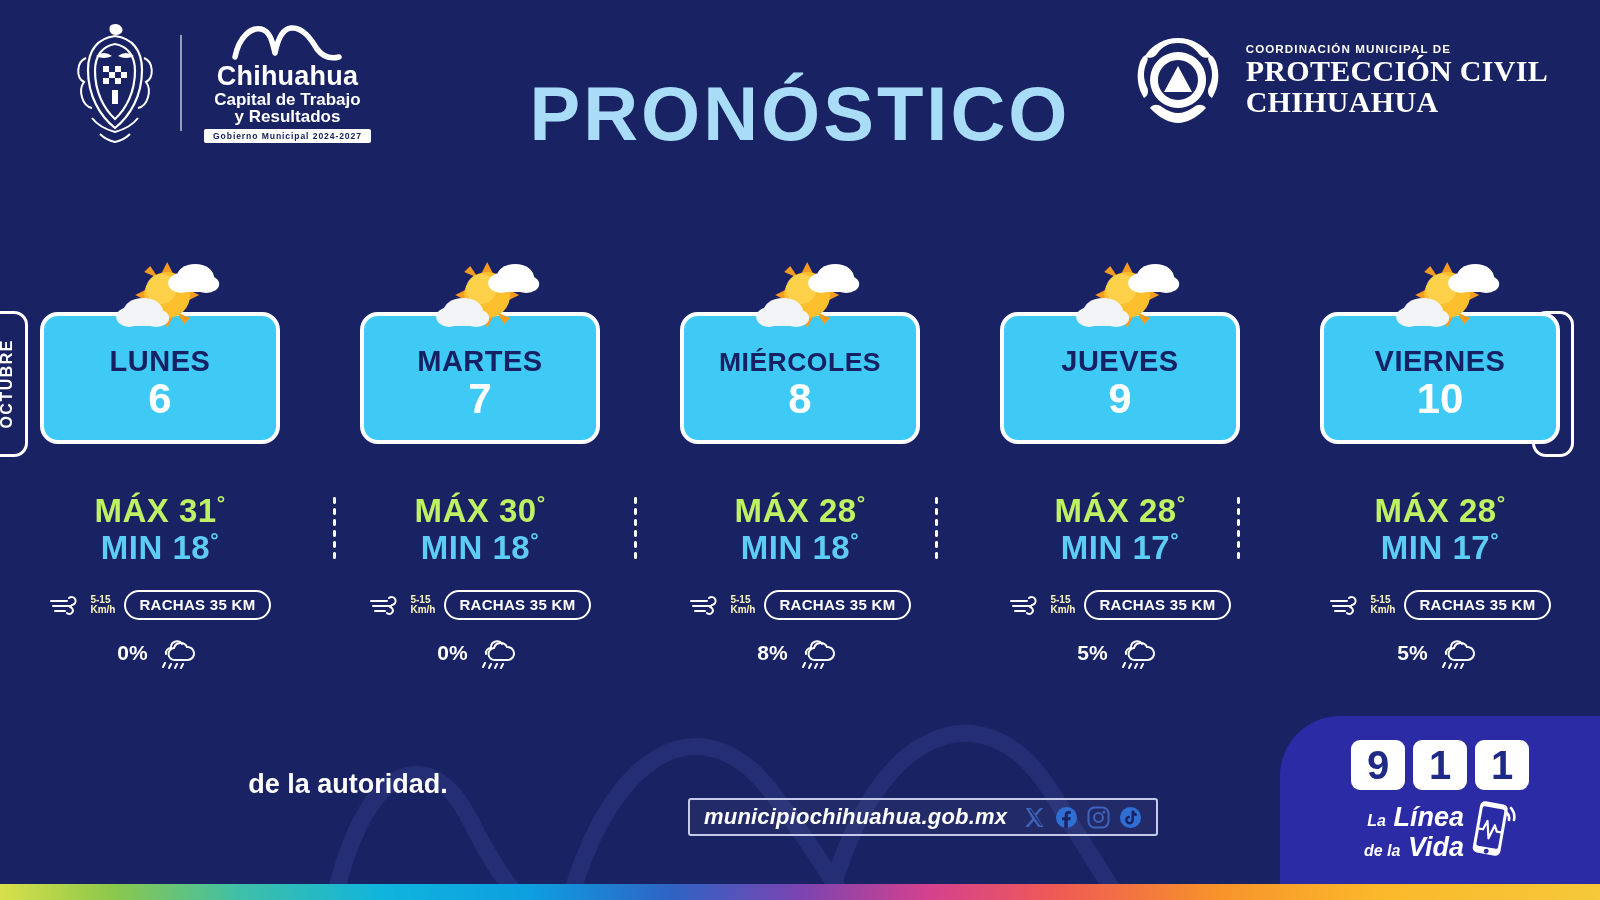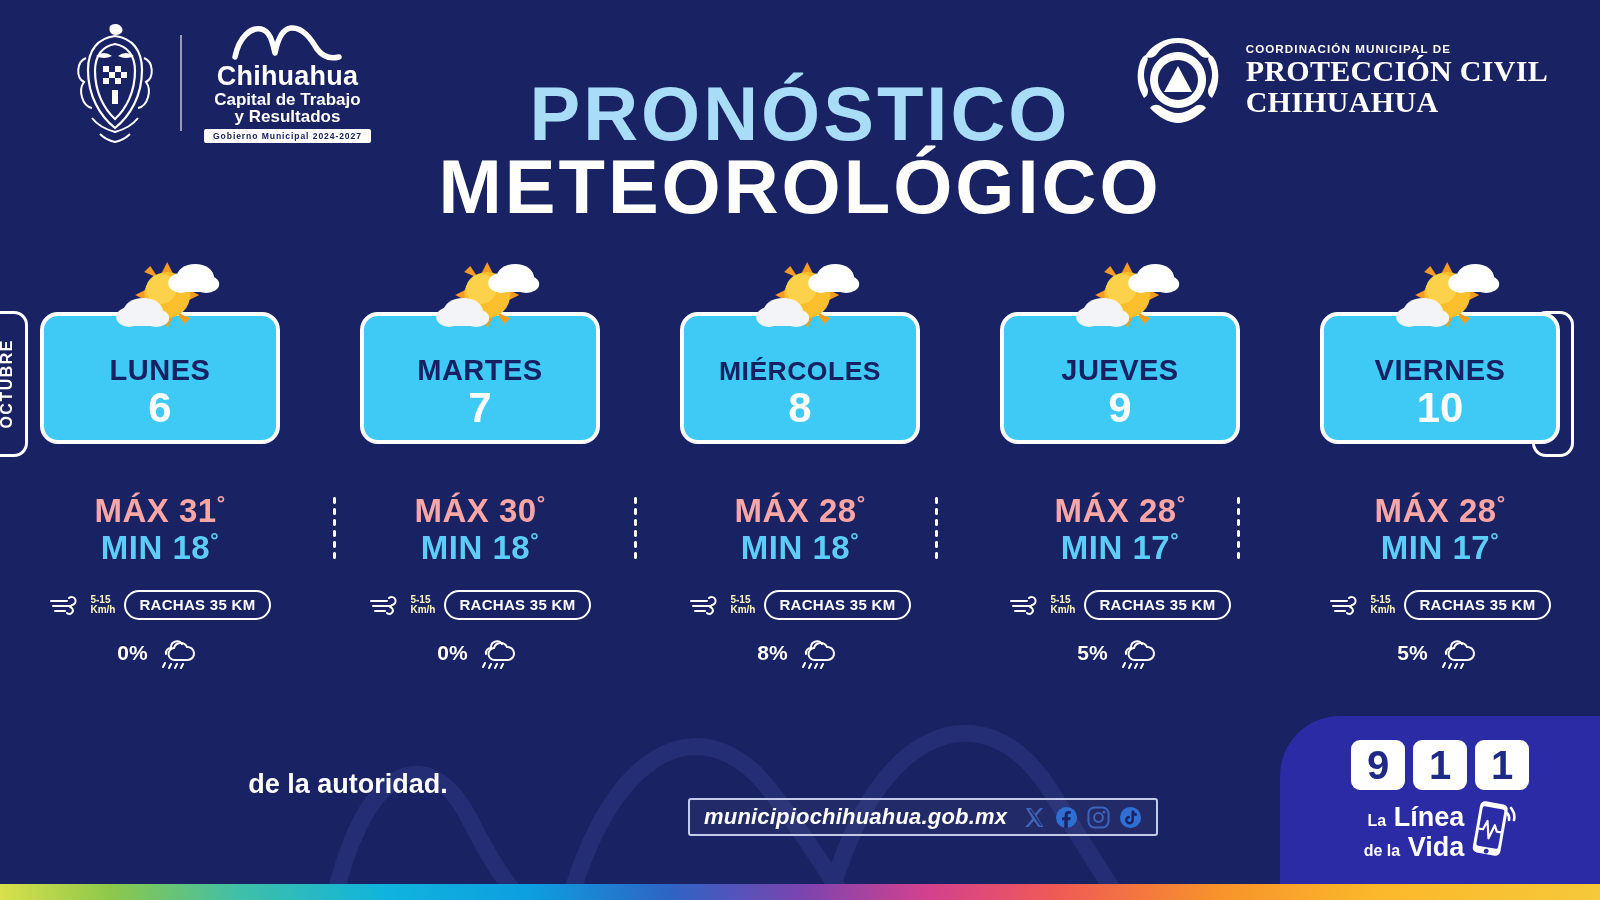--- a/index.html
+++ b/index.html
@@ -66,28 +66,28 @@
   
   .cols { position:absolute; left:0; top:250px; width:1600px; display:flex; }
   .col { width:320px; position:relative; display:flex; flex-direction:column; align-items:center; }
 
   .card-wrap { position:relative; width:240px; height:200px; }
   .wicon { position:absolute; left:50%; top:0px; transform:translateX(-44%); width:120px; height:96px; z-index:3; }
   .card {
     position:absolute; left:0; top:62px; width:240px; height:132px;
     background:#3fc9f5; border:4px solid #fff; border-radius:18px;
     display:flex; flex-direction:column; align-items:center; justify-content:flex-end;
-    padding-bottom:10px; z-index:2;
+    padding-bottom:19px; z-index:2;
   }
   .dayname { color:#162163; font-size:29px; font-weight:bold; letter-spacing:.5px; line-height:1; position:relative; z-index:4; }
   .daynum  { color:#ffffff; font-size:42px; font-weight:bold; line-height:1.05; margin-top:1px; }
   .col.wide .dayname { font-size:26.5px; }
 
   .temps { margin-top:42px; text-align:center; }
-  .tmax { color:#fca5a5; font-size:33px; font-weight:bold; letter-spacing:.5px; line-height:1.06; white-space:nowrap; }
+  .tmax { color:#bef264; font-size:33px; font-weight:bold; letter-spacing:.5px; line-height:1.06; white-space:nowrap; }
   .tmin { color:#5ecdf5; font-size:33px; font-weight:bold; letter-spacing:.5px; line-height:1.06; white-space:nowrap; }
   .deg { font-size:21px; vertical-align:super; }
 
   .windrow { margin-top:24px; display:flex; align-items:center; gap:9px; }
   .windicon { width:32px; height:22px; flex:none; }
   .windtxt { color:#fef9c3; font-size:10px; font-weight:bold; line-height:1.04; }
   .pill {
     border:2px solid #fff; border-radius:999px; color:#fff;
     font-size:15px; font-weight:bold; padding:4px 13px 5px; letter-spacing:.3px; white-space:nowrap;
   }
@@ -123,21 +123,21 @@
     background:#2b2ba6; border-top-left-radius:60px;
     display:flex; flex-direction:column; align-items:center; justify-content:center;
   }
   .digits { display:flex; gap:8px; }
   .digit {
     width:54px; height:50px; background:#fff; border-radius:9px;
     color:#1f2a86; font-size:40px; font-weight:bold;
     display:flex; align-items:center; justify-content:center; line-height:1;
   }
   .linea { display:flex; align-items:flex-end; gap:6px; margin-top:9px; }
-  .linea-txt { color:#fff; font-weight:bold; text-align:right; line-height:1; }
+  .linea-txt { color:#fff; font-style:italic; font-weight:bold; text-align:right; line-height:1; }
   .linea-1 { font-size:27px; }
   .linea-2 { font-size:27px; margin-top:3px; }
   .linea-1 small, .linea-2 small { font-size:16px; }
   .phone-ico { width:46px; height:62px; }
 </style>
 </head>
 <body>
 
 <div id="stage">
 
@@ -203,21 +203,20 @@
     </svg>
     <div class="pc-text">
       <div class="pc-t1">COORDINACIÓN MUNICIPAL DE</div>
       <div class="pc-t2">PROTECCIÓN CIVIL</div>
       <div class="pc-t3">CHIHUAHUA</div>
     </div>
   </div>
 
   <div class="title">
     <div class="t1">PRONÓSTICO</div>
-    <div class="t2">METEOROLÓGICO</div>
   </div>
 
   <div class="month-tab left">
     <span>OCTUBRE</span>
   </div>
   <div class="month-tab right">
     <span>PCTUBRE</span>
   </div>
 
   <div class="dots" style="left:332px"></div>

